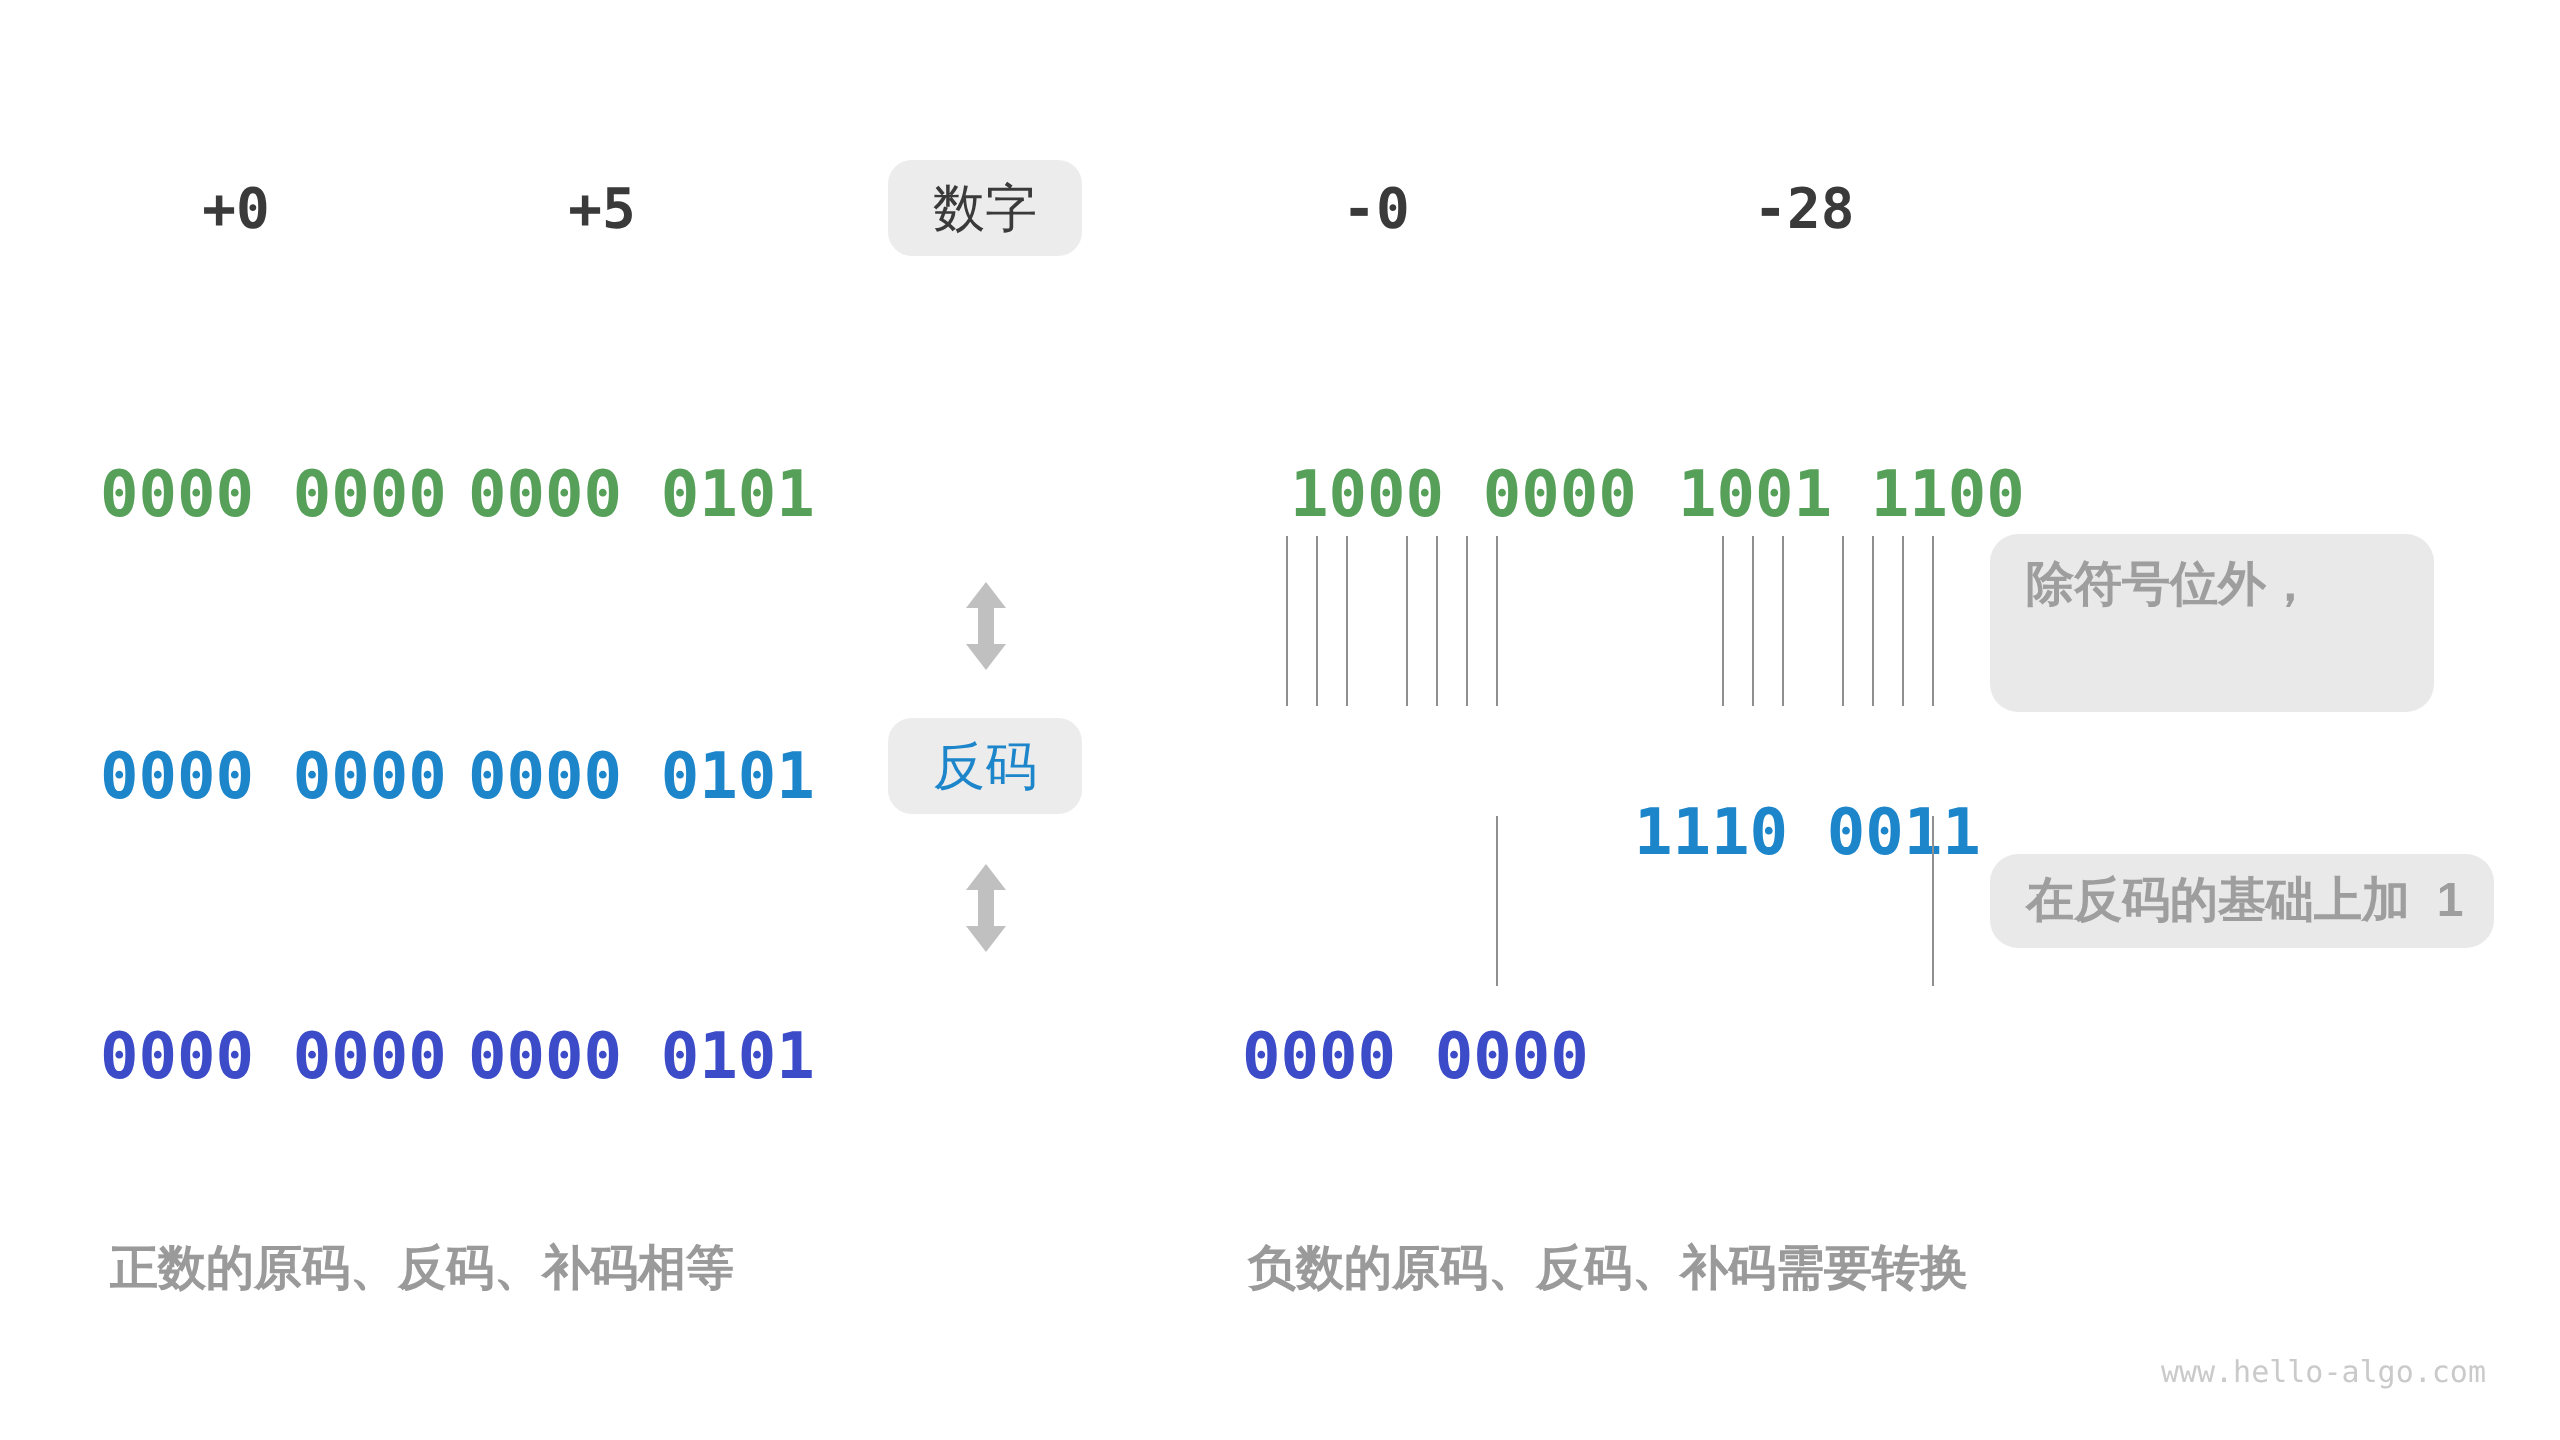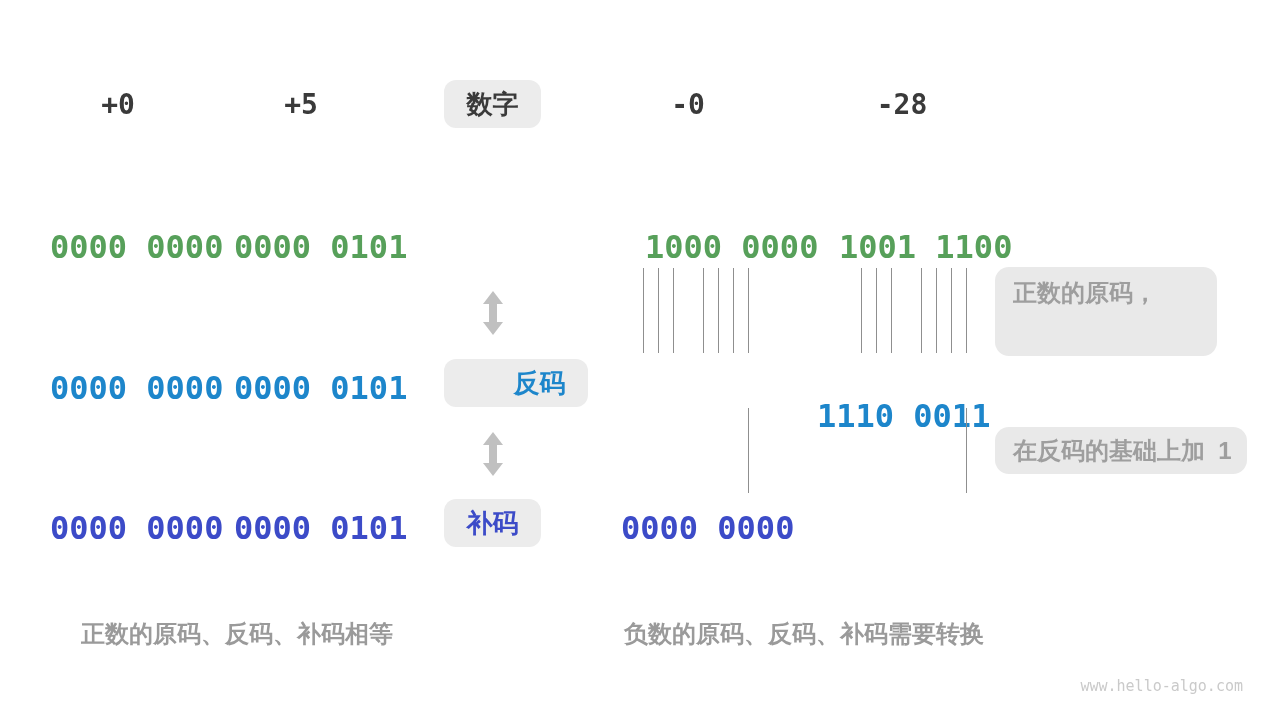--- a/index.html
+++ b/index.html
@@ -8,21 +8,21 @@
   .canvas{position:relative;width:1280px;height:720px;background:#ffffff;}
 
   
   .num{position:absolute;width:160px;text-align:center;top:88px;
        font-family:"DejaVu Sans Mono",monospace;font-weight:700;
        font-size:28px;color:#3a3a3a;}
 
   
   .pill{position:absolute;left:444px;width:97px;height:48px;line-height:48px;
         text-align:center;background:#ececec;border-radius:12px;
-        font-size:26px;font-weight:700;}
+        font-size:26px;font-weight:400;}
   .pill.dark{color:#3a3a3a;}
   .pill.green{color:#57a05a;}
   .pill.blue{color:#1d86cb;}
   .pill.indigo{color:#3c4bc8;}
 
   
   .bin{position:absolute;width:150px;font-family:"DejaVu Sans Mono",monospace;
        font-size:32px;font-weight:600;white-space:pre;}
   .bin.green{color:#57a05a;}
   .bin.blue{color:#1d86cb;}
@@ -50,21 +50,21 @@
   
   .note{position:absolute;left:995px;background:#e9e9e9;border-radius:14px;
         color:#9e9e9e;font-weight:700;font-size:24px;}
   .note1{top:267px;width:222px;height:89px;padding:6px 0 0 18px;
          line-height:39px;box-sizing:border-box;}
   .note2{top:427px;width:252px;height:47px;line-height:47px;
          padding-left:18px;box-sizing:border-box;white-space:pre;}
 
   
   .caption{position:absolute;top:618px;font-size:24px;font-weight:700;color:#9a9a9a;}
-  .cap-left{left:55px;margin-left:26px;}
+  .cap-left{left:55px;}
   .cap-right{left:624px;text-align:center;}
 
   
   .footer{position:absolute;top:677px;right:37px;
           font-family:"DejaVu Sans Mono",monospace;
           font-size:15px;color:#cacaca;}
 </style>
 </head>
 <body>
 
@@ -103,41 +103,40 @@
   <div class="arrow" style="top:291px;">
     <svg width="20" height="44" viewBox="0 0 20 44">
       <polygon points="10,0 20,13 0,13" fill="#c0c0c0"></polygon>
       <rect x="6" y="12" width="8" height="20" fill="#c0c0c0"></rect>
       <polygon points="10,44 20,31 0,31" fill="#c0c0c0"></polygon>
     </svg>
   </div>
 
   <div class="bin blue r2" style="left:50px;">0000 0000</div>
   <div class="bin blue r2" style="left:234px;">0000 0101</div>
-  <div class="pill blue" style="top:359px;padding-left:47px;">反码</div>
+  <div class="pill blue" style="top:359px;">反码</div>
   <div class="bin blue r2" style="left:817px;margin-top:28px;">1110 0011</div>
 
   <div class="tick-single" style="left:748px;"></div>
   <div class="tick-single" style="left:966px;"></div>
 
   <div class="arrow" style="top:432px;">
     <svg width="20" height="44" viewBox="0 0 20 44">
       <polygon points="10,0 20,13 0,13" fill="#c0c0c0"></polygon>
       <rect x="6" y="12" width="8" height="20" fill="#c0c0c0"></rect>
       <polygon points="10,44 20,31 0,31" fill="#c0c0c0"></polygon>
     </svg>
   </div>
 
   <div class="bin indigo r3" style="left:50px;">0000 0000</div>
   <div class="bin indigo r3" style="left:234px;">0000 0101</div>
-  <div class="pill indigo" style="top:499px;">补码</div>
   <div class="bin indigo r3" style="left:621px;">0000 0000</div>
 
   <div class="note note1">
-    <div>正数的原码，</div>
+    <div>除符号位外，</div>
   </div>
   <div class="note note2">在反码的基础上加  1</div>
 
   <div class="caption cap-left">正数的原码、反码、补码相等</div>
   <div class="caption cap-right">负数的原码、反码、补码需要转换</div>
 
   <div class="footer">www.hello-algo.com</div>
 
 </div>
 

